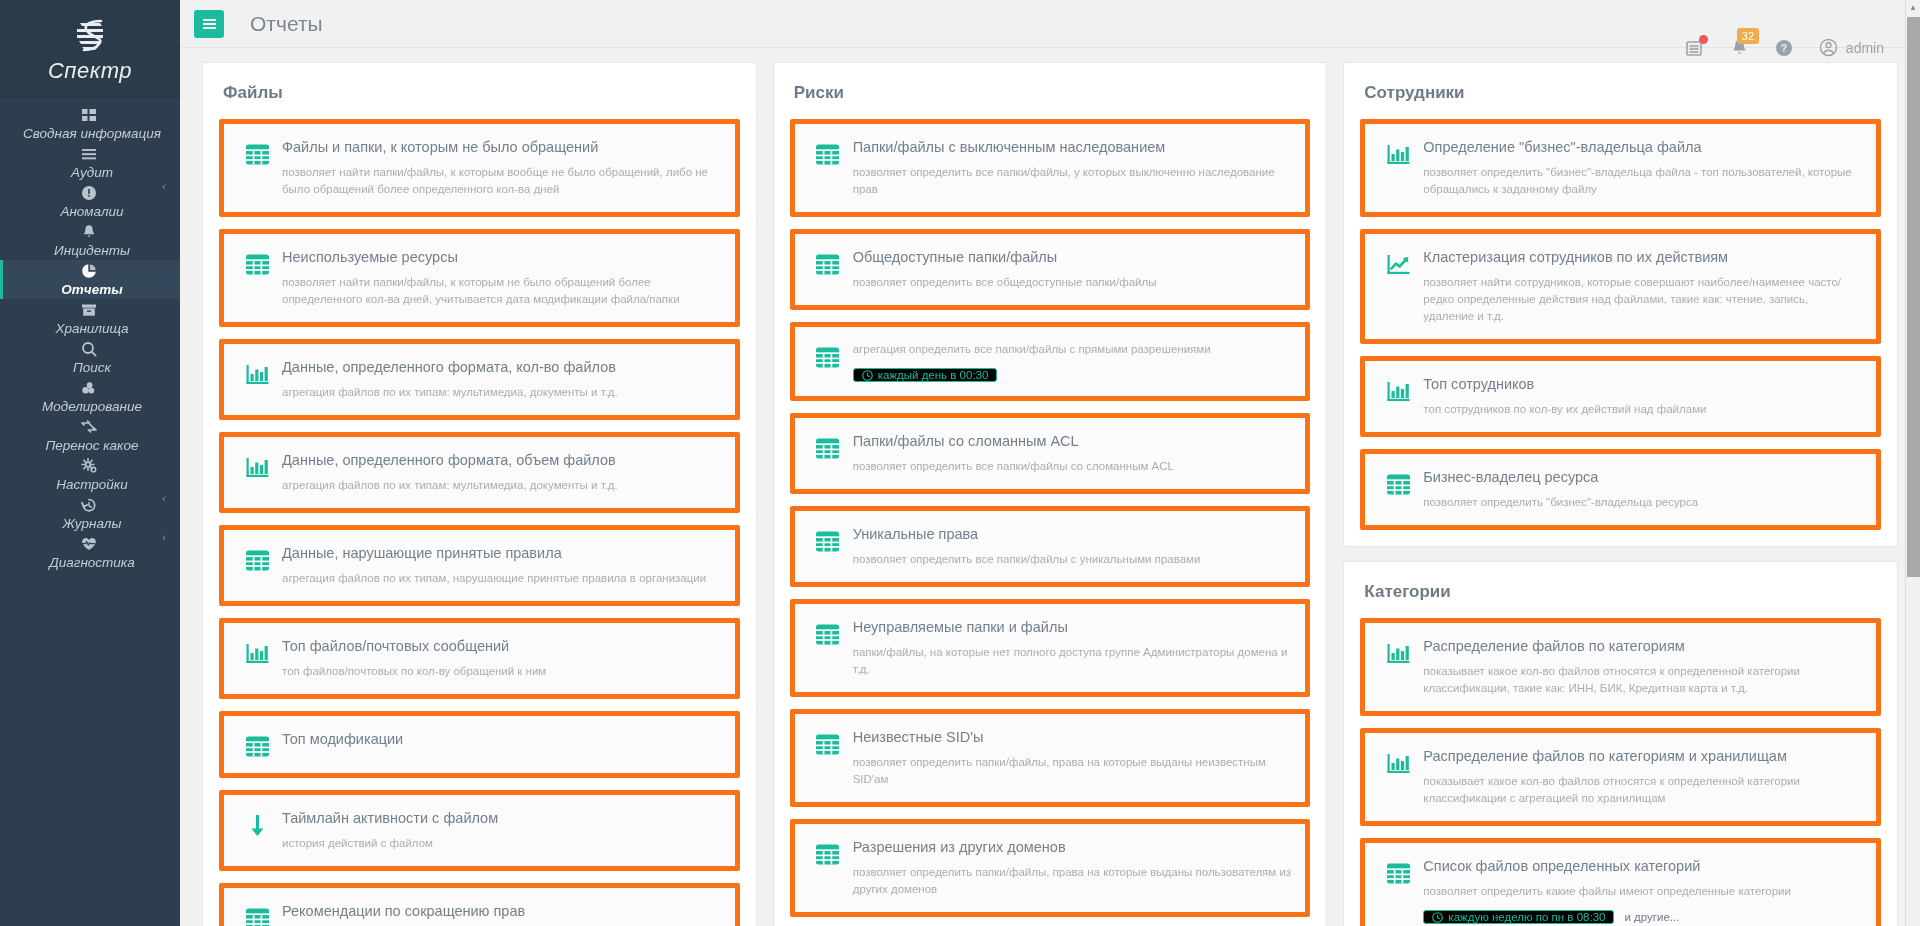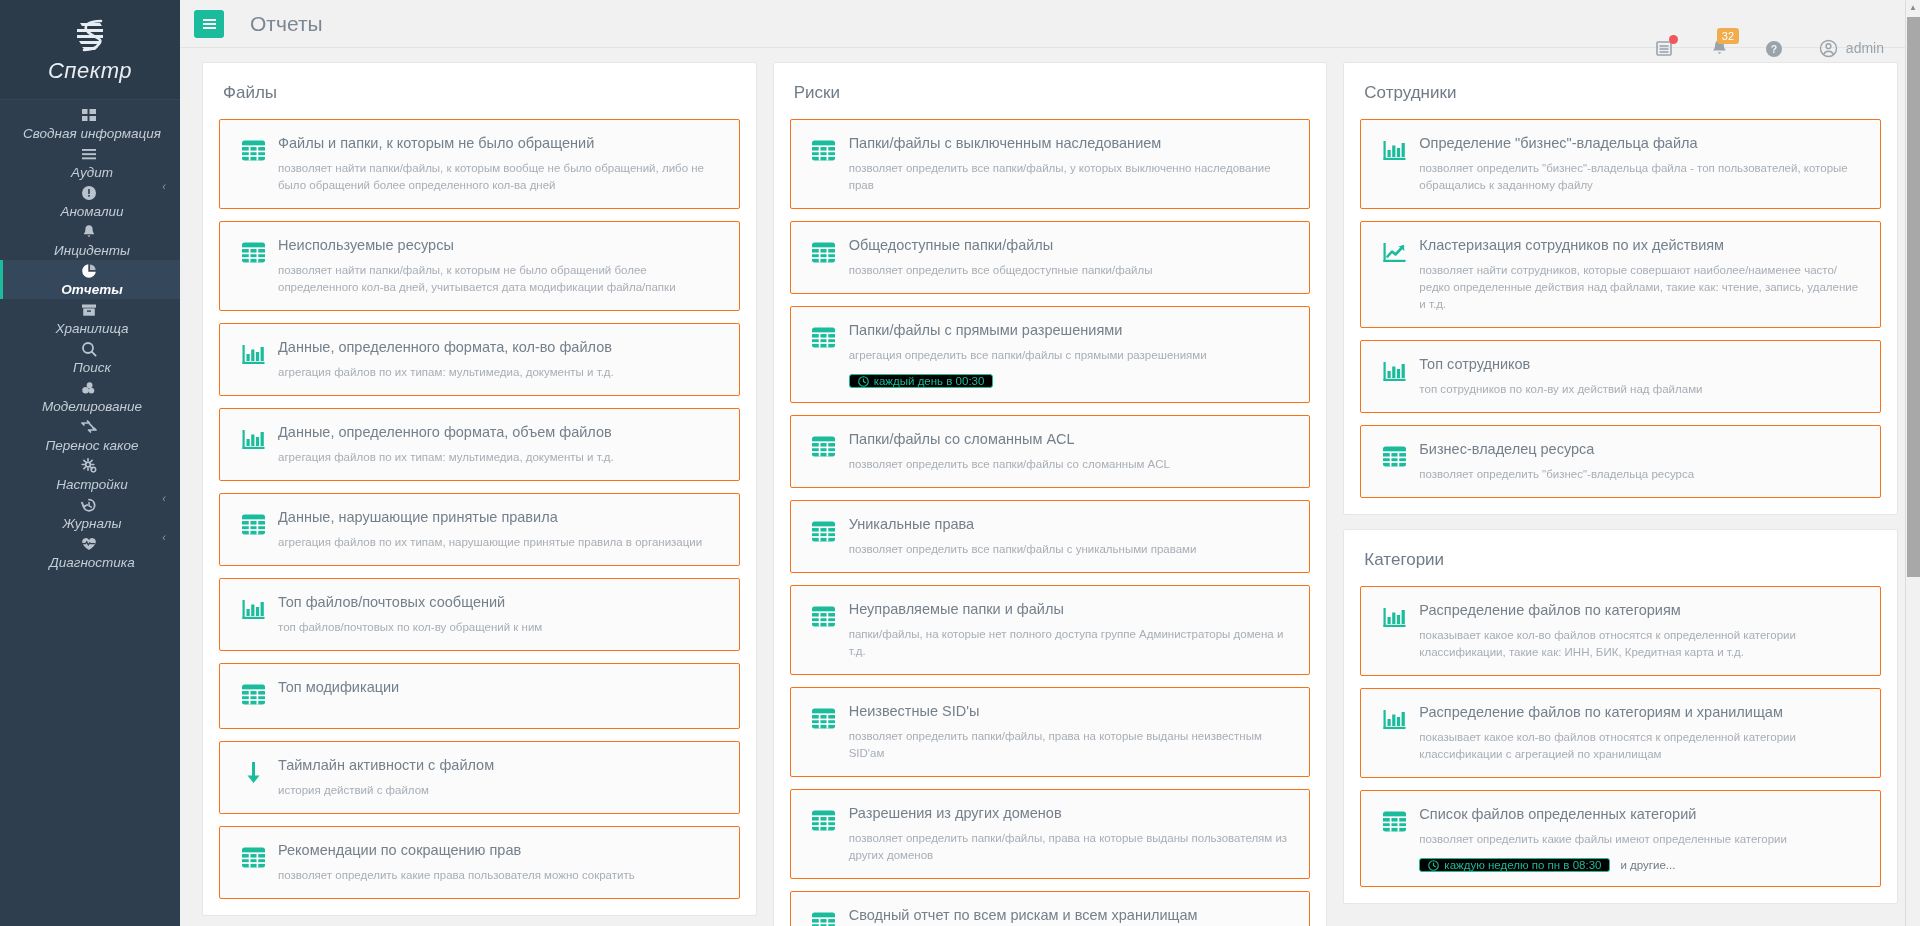--- a/index.html
+++ b/index.html
@@ -73,21 +73,21 @@
     justify-content: center; cursor: pointer; flex: 0 0 30px;
   }
   .burger span {
     display: block; width: 13px; height: 2px; background: #fff;
     box-shadow: 0 -4px 0 #fff, 0 4px 0 #fff;
   }
   .page-title {
     margin-left: 26px; font-size: 21px; color: #7b8794; font-weight: 400;
   }
   .topbar-right {
-    margin-left: auto; display: flex; align-items: flex-end; gap: 36px;
+    margin-left: auto; display: flex; align-items: center; gap: 26px;
     padding-right: 22px;
     margin-top: 48px;
   }
   .tb-icon {
     position: relative; color: #9aa3ac; cursor: pointer;
     display: flex; align-items: center;
   }
   .dot-badge {
     position: absolute; top: -3px; right: -4px;
     width: 9px; height: 9px; border-radius: 50%; background: #f0565a;
@@ -109,26 +109,26 @@
     padding: 14px 14px 0 14px;
     height: 878px; overflow: hidden;
   }
   .col { flex: 1 1 0; min-width: 0; padding: 0 8px; }
   .panel {
     background: #fff; border: 1px solid #e6e6e6;
     border-radius: 2px; padding: 16px 16px 4px 16px;
     margin-bottom: 14px;
   }
   .panel-title {
-    font-size: 17px; color: #6f7b87; font-weight: 400;
+    font-size: 17px; color: #6f7b87; font-weight: 700;
     margin: 4px 0 16px 4px;
   }
   .rpt {
     display: flex; align-items: flex-start;
-    border: 1px solid #f97316; background: #fbfbfb;
+    border: 5px solid #f97316; background: #fbfbfb;
     border-radius: 2px; padding: 14px 14px 14px 12px;
     margin-bottom: 12px; cursor: pointer; min-height: 66px;
   }
   .rpt-ico {
     flex: 0 0 42px; width: 42px; display: flex;
     align-items: center; justify-content: center;
     padding-top: 4px; color: #1abc9c;
   }
   .rpt-body { flex: 1 1 auto; min-width: 0; padding-left: 4px; }
   .rpt-title {
@@ -566,21 +566,20 @@
       <g stroke="#ffffff" stroke-width="1.7">
         <line x1="1" y1="8.2" x2="24" y2="8.2"></line>
         <line x1="1" y1="13.4" x2="24" y2="13.4"></line>
         <line x1="1" y1="18" x2="24" y2="18"></line>
         <line x1="8.6" y1="8.2" x2="8.6" y2="22.5"></line>
         <line x1="16.4" y1="8.2" x2="16.4" y2="22.5"></line>
       </g>
               </svg>
             </div>
         <div class="rpt-body">
-          <div class="rpt-title">Папки/файлы с прямыми разрешениями</div>
           <div class="rpt-desc">агрегация определить все папки/файлы с прямыми разрешениями</div>
           <div class="sched-row">
               <span class="sched">
                 <svg width="11" height="11" viewBox="0 0 12 12">
       <circle cx="6" cy="6" r="5.2" fill="none" stroke="#1abc9c" stroke-width="1.2"></circle>
       <path d="M6 3.2V6l2 1.3" fill="none" stroke="#1abc9c" stroke-width="1.2" stroke-linecap="round"></path>
                   </svg>
                   <span>каждый день в 00:30</span>
               </span>
 

